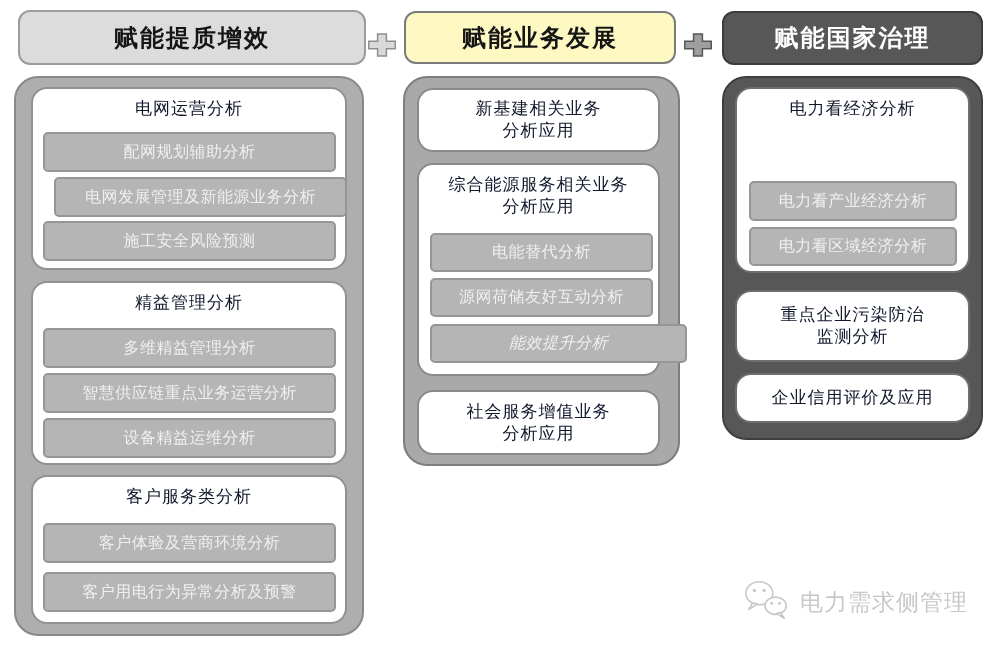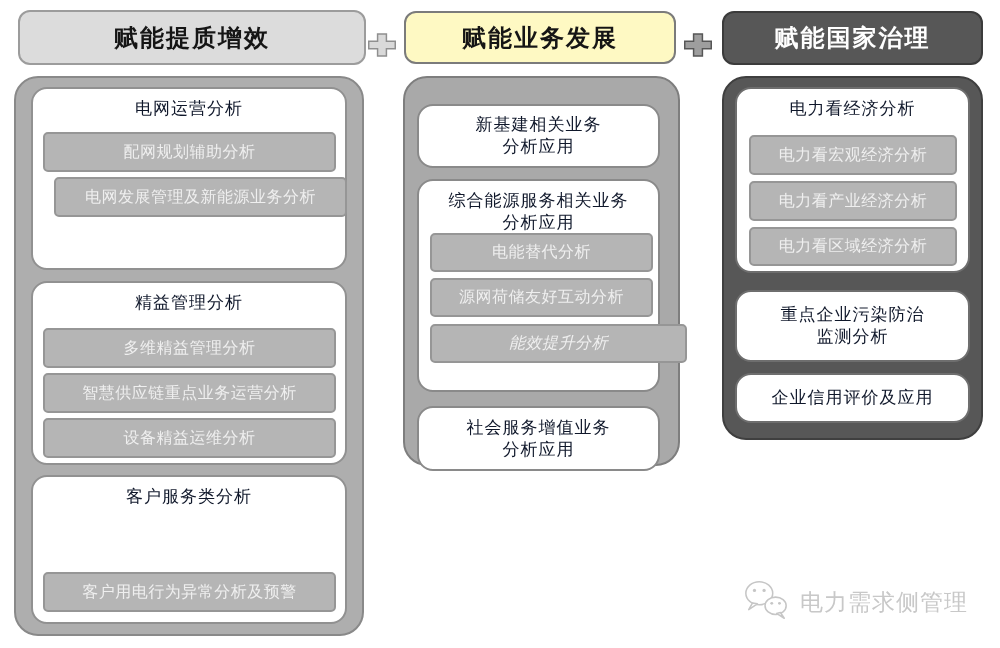--- a/index.html
+++ b/index.html
@@ -15,21 +15,21 @@
   .hdr.c3 { background:#575757; border:2px solid #3b3b3b; color:#ffffff; }
 
   .cont { border-radius:24px; }
   .cont.c1 { background:#aeaeae; border:2px solid #898989; }
   .cont.c2 { background:#a9a9a9; border:2px solid #7e7e7e; }
   .cont.c3 { background:#575757; border:2px solid #3f3f3f; }
 
   .wbox { background:#ffffff; border-radius:16px; display:flex; flex-direction:column;
           align-items:center; justify-content:flex-start; }
   .wbox.c1 { border:2px solid #919191; }
-  .wbox.c2 { border:2px solid #8a8a8a;margin-top:16px; }
+  .wbox.c2 { border:2px solid #8a8a8a; }
   .wbox.c3 { border:2px solid #6e6e6e; }
   .wbox.center { justify-content:center; }
   .gtitle { font-size:17px; color:#0f172a; text-align:center; white-space:pre-line;
             line-height:1.28; padding-top:9px; letter-spacing:1px; }
   .wbox.center .gtitle { padding-top:0; }
 
   .item { background:#b5b5b5; border:2px solid #969696; border-radius:5px;
           color:#efefef; font-size:16px; letter-spacing:0.5px;
           display:flex; align-items:center; justify-content:center; text-align:center; }
 
@@ -44,31 +44,33 @@
 
   <div class="abs hdr c1" style="left:18px; top:10px; width:348px; height:55px;">赋能提质增效</div>
 
   <div class="abs cont c1" style="left:14px; top:76px; width:350px; height:560px;"></div>
 
   <div class="abs wbox c1" style="left:31px; top:87px; width:316px; height:183px;">
     <div class="gtitle">电网运营分析</div>
   </div>
   <div class="abs item" style="left:43px; top:132px; width:293px; height:40px;">配网规划辅助分析</div>
   <div class="abs item" style="left:54px; top:177px; width:293px; height:40px;">电网发展管理及新能源业务分析</div>
+  <div class="abs item" style="left:43px; top:221px; width:293px; height:40px;">施工安全风险预测</div>
 
   <div class="abs wbox c1" style="left:31px; top:281px; width:316px; height:184px;">
     <div class="gtitle">精益管理分析</div>
   </div>
   <div class="abs item" style="left:43px; top:328px; width:293px; height:40px;">多维精益管理分析</div>
   <div class="abs item" style="left:43px; top:373px; width:293px; height:40px;">智慧供应链重点业务运营分析</div>
   <div class="abs item" style="left:43px; top:418px; width:293px; height:40px;">设备精益运维分析</div>
 
   <div class="abs wbox c1" style="left:31px; top:475px; width:316px; height:149px;">
     <div class="gtitle">客户服务类分析</div>
   </div>
+  <div class="abs item" style="left:43px; top:523px; width:293px; height:40px;">客户体验及营商环境分析</div>
   <div class="abs item" style="left:43px; top:572px; width:293px; height:40px;">客户用电行为异常分析及预警</div>
 
   <div class="abs" style="left:368px; top:32px; width:28px; height:26px;">
     <svg width="28" height="26" viewBox="0 0 38 32">
       <path d="M13 1 H25 V11 H37 V21 H25 V31 H13 V21 H1 V11 H13 Z" fill="#d9d9d9" stroke="#8f8f8f" stroke-width="2"></path>
     </svg>
   </div>
 
   <div class="abs hdr c2" style="left:404px; top:11px; width:272px; height:53px;">赋能业务发展</div>
 
@@ -98,21 +100,20 @@
     </svg>
   </div>
 
   <div class="abs hdr c3" style="left:722px; top:11px; width:261px; height:54px;">赋能国家治理</div>
 
   <div class="abs cont c3" style="left:722px; top:76px; width:261px; height:364px;"></div>
 
   <div class="abs wbox c3" style="left:735px; top:87px; width:235px; height:186px;">
     <div class="gtitle">电力看经济分析</div>
   </div>
-  <div class="abs item" style="left:749px; top:135px; width:208px; height:40px;">电力看宏观经济分析</div>
   <div class="abs item" style="left:749px; top:181px; width:208px; height:40px;">电力看产业经济分析</div>
   <div class="abs item" style="left:749px; top:227px; width:208px; height:39px;">电力看区域经济分析</div>
 
   <div class="abs wbox c3 center" style="left:735px; top:290px; width:235px; height:72px;">
     <div class="gtitle">重点企业污染防治
 监测分析</div>
   </div>
 
   <div class="abs wbox c3 center" style="left:735px; top:373px; width:235px; height:50px;">
     <div class="gtitle">企业信用评价及应用</div>

